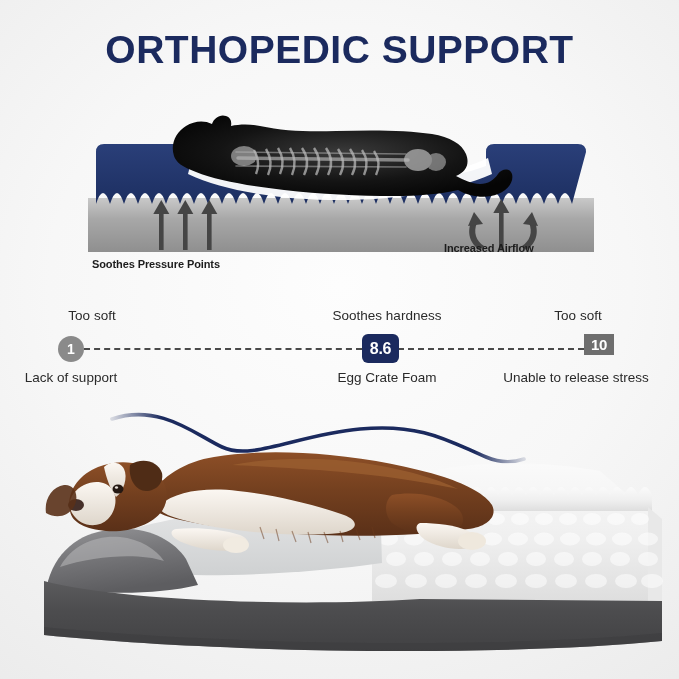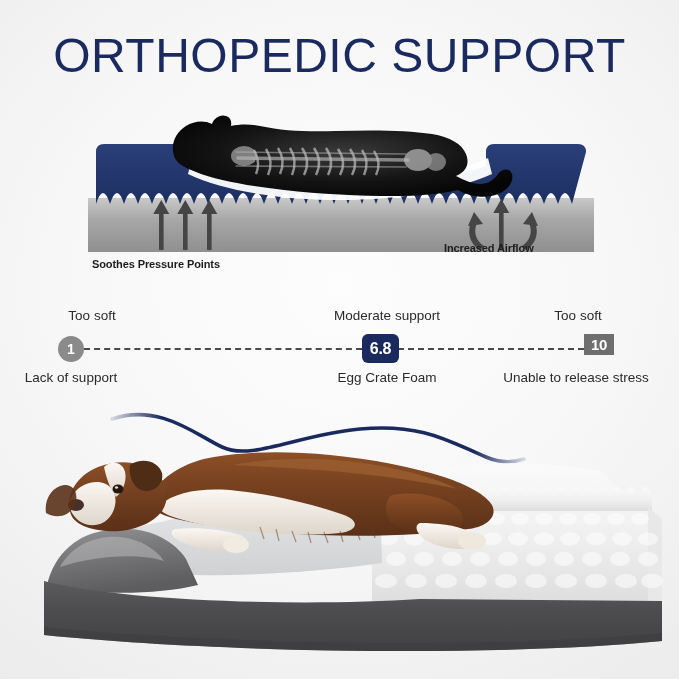--- a/index.html
+++ b/index.html
@@ -10,22 +10,22 @@
       radial-gradient(ellipse 95% 85% at 50% 42%, #fdfdfd 0%, #f7f7f7 45%, #eeeeee 78%, #e8e8e8 100%);
     position:relative;
     overflow:hidden;
     -webkit-font-smoothing:antialiased;
   }
 
   
   #title {
     position:absolute; top:28px; left:0; width:679px;
     text-align:center;
-    font-size:48px;
-    font-weight:normal;
+    font-size:39px;
+    font-weight:bold;
     letter-spacing:0.5px;
     color:#1b2a5e;
     font-family:"Liberation Sans", sans-serif;
   }
 
   
   #diagram { position:absolute; top:100px; left:88px; width:506px; height:150px; }
   #diagram svg { display:block; }
 
   
@@ -234,28 +234,28 @@
     </g>
   </svg>
 </div>
 
 <div class="feat-label" id="feat-pressure">Soothes Pressure Points</div>
 <div class="feat-label" id="feat-airflow">Increased Airflow</div>
 
 <div id="scale">
 
   <div class="scale-top-label" id="lbl-soft-top">Too soft</div>
-  <div class="scale-top-label" id="lbl-mod-top">Moderate support</div>
+  <div class="scale-top-label" id="lbl-mod-top">Soothes hardness</div>
   <div class="scale-top-label" id="lbl-hard-top">Too soft</div>
 
   <div class="dash-line" id="dash-a"></div>
   <div class="dash-line" id="dash-b"></div>
 
   <div class="marker" id="mk-1">1</div>
-  <div class="marker" id="mk-68">6.8</div>
+  <div class="marker" id="mk-68">8.6</div>
   <div class="marker" id="mk-10">10</div>
 
   <div class="scale-bot-label" id="lbl-soft-bot">Lack of support</div>
   <div class="scale-bot-label" id="lbl-mod-bot">Egg Crate Foam</div>
   <div class="scale-bot-label" id="lbl-hard-bot">Unable to release stress</div>
 </div>
 
 <div id="photo">
   <svg width="679" height="284" viewBox="0 0 679 284" xmlns="http://www.w3.org/2000/svg">
     <defs>

